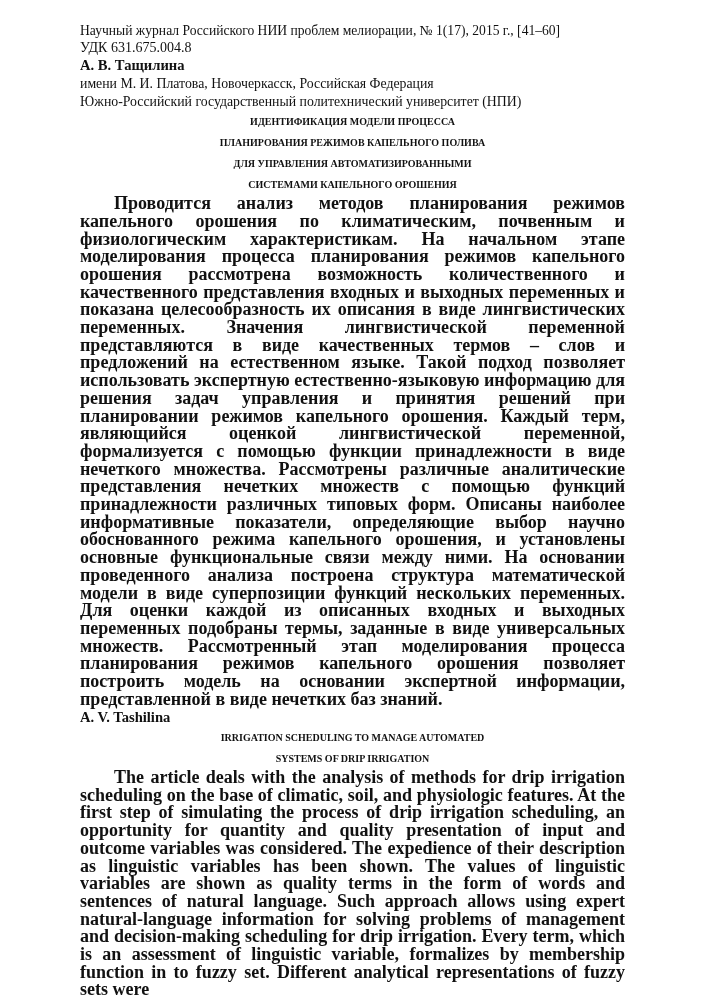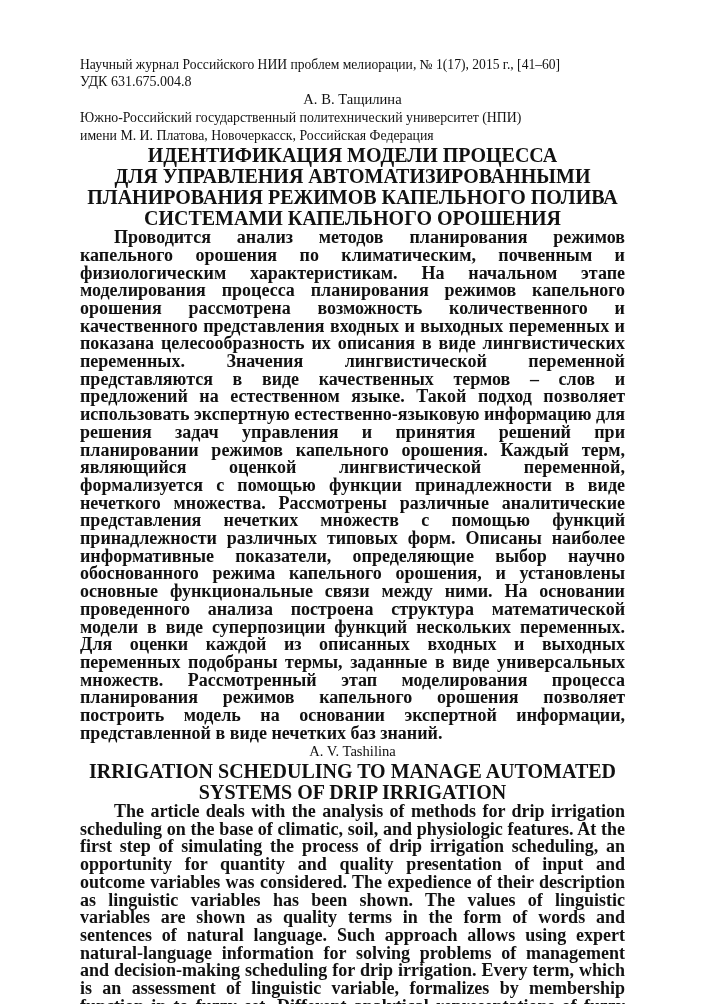--- a/index.html
+++ b/index.html
@@ -8,52 +8,51 @@
     background: #ffffff;
   }
   .page {
     position: relative;
     width: 709px;
     height: 1004px;
     background: #ffffff;
     color: #111111;
     font-family: "Liberation Serif", "DejaVu Serif", serif;
     box-sizing: border-box;
-    padding: 56px 84px 0 80px;
+    padding: 22px 84px 0 80px;
     overflow: hidden;
   }
   .page p, .page div {
     margin: 0;
     padding: 0;
   }
   .journal-header {
     font-size: 13.6px;
     line-height: 17px;
   }
   .udc {
     margin-top: 19px;
     font-size: 14px;
     line-height: 17px;
   }
   .author {
     margin-top: 16px;
-    font-weight: normal;
+    font-weight: bold;
     font-size: 14.6px;
     line-height: 18.5px;
-    text-align: center;
   }
   .affiliation {
     font-size: 13.8px;
     line-height: 18.3px;
   }
   .article-title {
     margin-top: 10px;
     text-align: center;
     font-weight: bold;
-    font-size: 20px;
+    font-size: 10px;
     line-height: 21px;
   }
   .abstract {
     margin-top: 2px;
     font-size: 18px;
     line-height: 17.7px;
     text-align: justify;
     text-indent: 34px;
     hyphens: auto;
     font-weight: bold;
@@ -79,27 +78,27 @@
 <body>
 
 <div class="page">
 
   <p class="journal-header">Научный журнал Российского НИИ проблем мелиорации, № 1(17), 2015 г., [41–60]</p>
 
   <p class="udc">УДК 631.675.004.8</p>
 
   <p class="author">А. В. Тащилина</p>
 
+  <p class="affiliation">имени М. И. Платова, Новочеркасск, Российская Федерация</p>
   <p class="affiliation">Южно-Российский государственный политехнический университет (НПИ)</p>
-  <p class="affiliation">имени М. И. Платова, Новочеркасск, Российская Федерация</p>
 
   <div class="article-title">
     <div>ИДЕНТИФИКАЦИЯ МОДЕЛИ ПРОЦЕССА</div>
+    <div>ПЛАНИРОВАНИЯ РЕЖИМОВ КАПЕЛЬНОГО ПОЛИВА</div>
     <div>ДЛЯ УПРАВЛЕНИЯ АВТОМАТИЗИРОВАННЫМИ</div>
-    <div>ПЛАНИРОВАНИЯ РЕЖИМОВ КАПЕЛЬНОГО ПОЛИВА</div>
     <div>СИСТЕМАМИ КАПЕЛЬНОГО ОРОШЕНИЯ</div>
   </div>
 
   <p class="abstract" lang="ru">Проводится анализ методов планирования режимов капельного орошения по климатическим, почвенным и физиологическим характеристикам. На начальном этапе моделирования процесса планирования режимов капельного орошения рассмотрена возможность количественного и качественного представления входных и выходных переменных и показана целесообразность их описания в виде лингвистических переменных. Значения лингвистической переменной представляются в виде качественных термов – слов и предложений на естественном языке. Такой подход позволяет использовать экспертную естественно-языковую информацию для решения задач управления и принятия решений при планировании режимов капельного орошения. Каждый терм, являющийся оценкой лингвистической переменной, формализуется с помощью функции принадлежности в виде нечеткого множества. Рассмотрены различные аналитические представления нечетких множеств с помощью функций принадлежности различных типовых форм. Описаны наиболее информативные показатели, определяющие выбор научно обоснованного режима капельного орошения, и установлены основные функциональные связи между ними. На основании проведенного анализа построена структура математической модели в виде суперпозиции функций нескольких переменных. Для оценки каждой из описанных входных и выходных переменных подобраны термы, заданные в виде универсальных множеств. Рассмотренный этап моделирования процесса планирования режимов капельного орошения позволяет построить модель на основании экспертной информации, представленной в виде нечетких баз знаний.</p>
 
 
   <p class="author author-en">A. V. Tashilina</p>
 
 
   <div class="article-title title-en">

